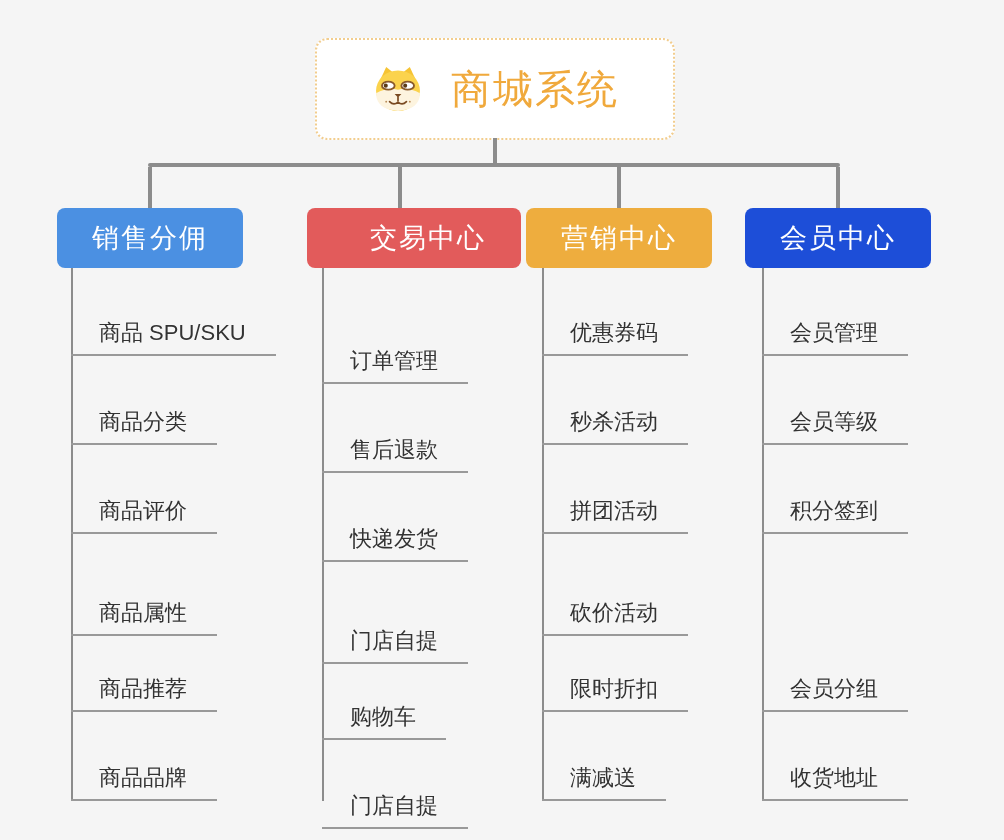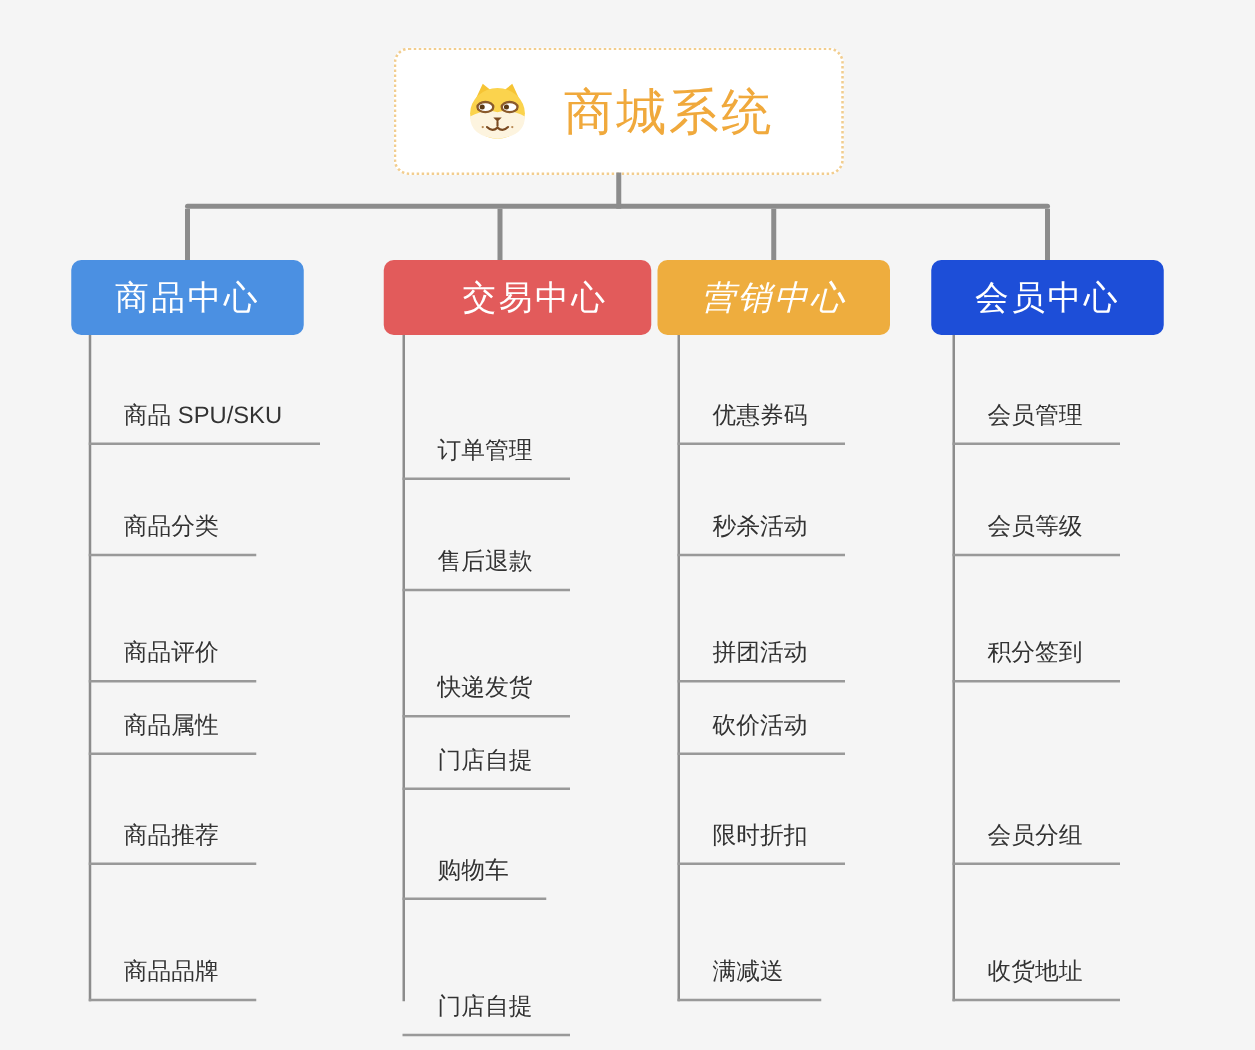--- a/index.html
+++ b/index.html
@@ -77,44 +77,44 @@
     font-size:27px;
     letter-spacing:2px;
     display:flex;
     align-items:center;
     justify-content:center;
     white-space:nowrap;
     cursor:default;
   }
   .header.b1{left:57px;}
   .header.b2{left:307px;padding-left:28px;}
-  .header.b3{left:526px;font-style:italic;}
+  .header.b3{left:526px;}
   .header.b4{left:745px;}
 
   
   .leaf{
     position:absolute;
     white-space:nowrap;
-    font-size:19px;
+    font-size:22px;
     line-height:26px;
     color:#333333;
     padding:0 30px 8px 28px;
     border-bottom:2px solid #999999;
     text-shadow:0 0 2px rgba(255,255,255,.8);
     cursor:default;
   }
   .leaf.c1{left:71px;}
   .leaf.c2{left:322px;margin-top:28px;}
   .leaf.c3{left:542px;}
   .leaf.c4{left:762px;}
   .leaf.r1{top:320px;}
   .leaf.r2{top:409px;}
-  .leaf.r3{top:510px;}
-  .leaf.r4{top:568px;}
-  .leaf.r5{top:656px;}
+  .leaf.r3{top:498px;}
+  .leaf.r4{top:600px;}
+  .leaf.r5{top:676px;}
   .leaf.r6{top:765px;}
 </style>
 </head>
 <body>
 
 <div class="canvas">
 
   <div class="root">
     <svg class="root-icon" viewBox="0 0 64 58" aria-hidden="true">
       <path d="M11,18 L18,3 L28,11 Z" fill="#f6c434"></path>
@@ -133,21 +133,21 @@
     <span class="root-title">商城系统</span>
   </div>
 
   <div class="stub root-stub"></div>
   <div class="bus"></div>
   <div class="stub hstub h1"></div>
   <div class="stub hstub h2"></div>
   <div class="stub hstub h3"></div>
   <div class="stub hstub h4"></div>
 
-  <div class="header b1" style="background-color: rgb(75, 144, 226);">商品中心</div>
+  <div class="header b1" style="background-color: rgb(75, 144, 226);">销售分佣</div>
   <div class="header b2" style="background-color: rgb(226, 91, 91);">交易中心</div>
   <div class="header b3" style="background-color: rgb(238, 173, 62);">营销中心</div>
   <div class="header b4" style="background-color: #1d4ed8;">会员中心</div>
 
   <div class="vline c1"></div>
   <div class="vline c2"></div>
   <div class="vline c3"></div>
   <div class="vline c4"></div>
 
   <div class="leaf c1 r1">商品 SPU/SKU</div>

